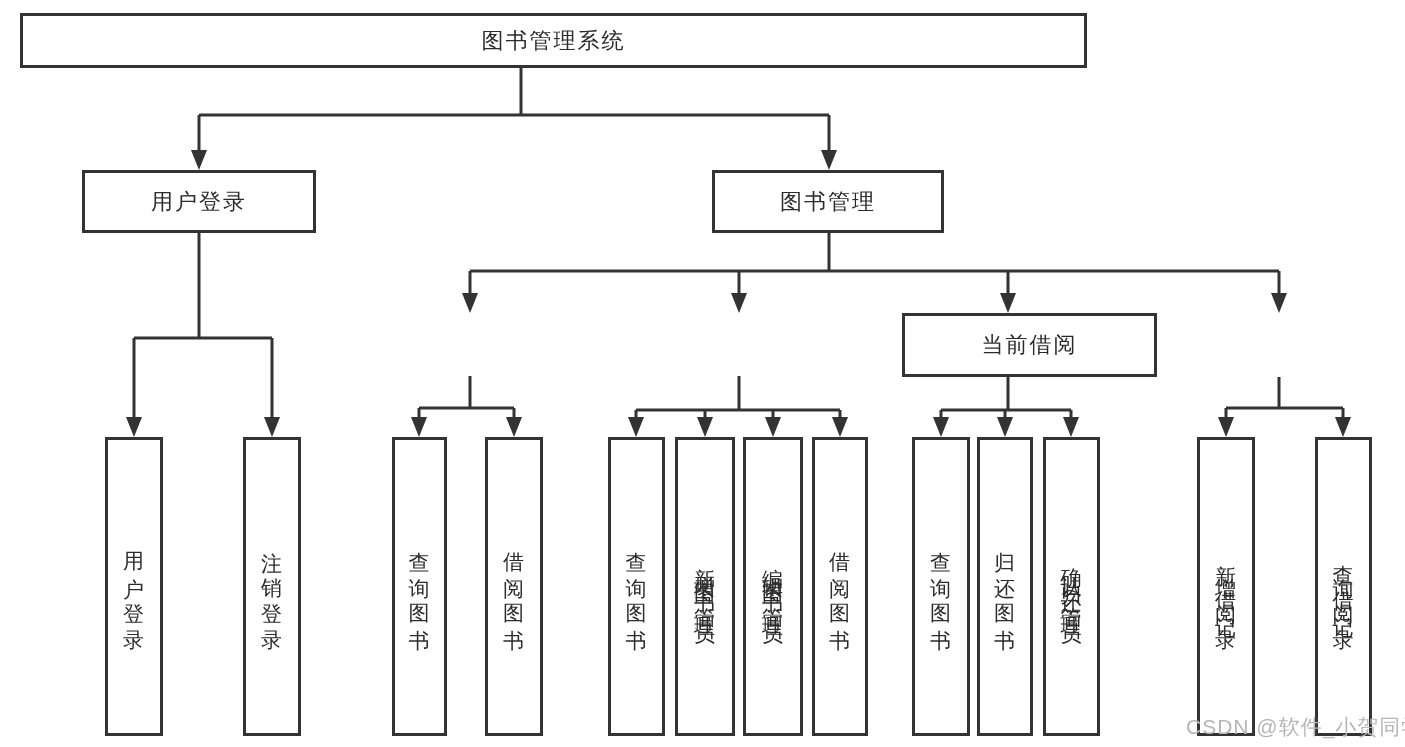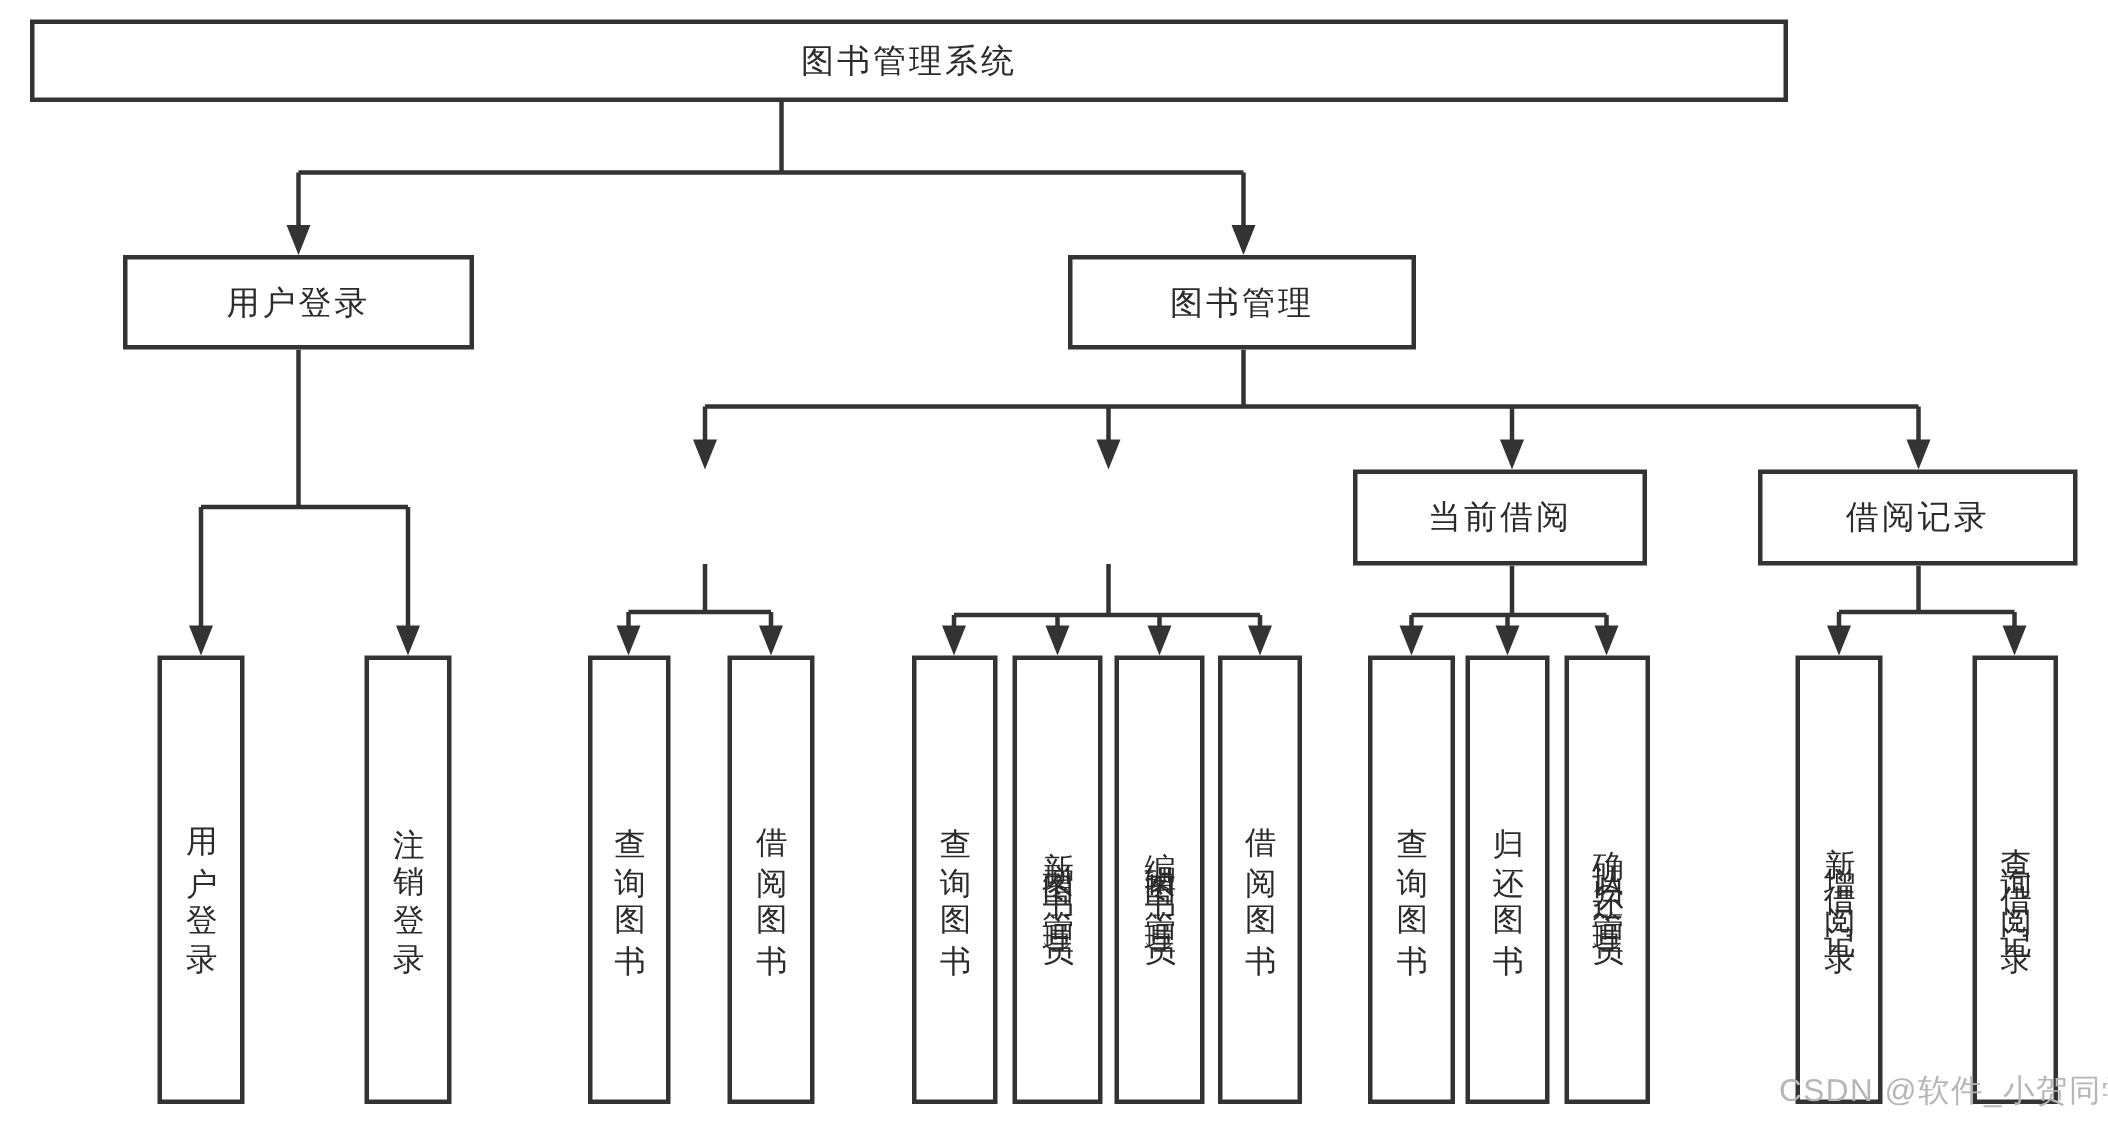--- a/index.html
+++ b/index.html
@@ -92,36 +92,33 @@
       <polygon points="765,417 781,417 773,437"></polygon>
       <polygon points="832,417 848,417 840,437"></polygon>
       <polygon points="933,417 949,417 941,437"></polygon>
       <polygon points="997,417 1013,417 1005,437"></polygon>
       <polygon points="1063,417 1079,417 1071,437"></polygon>
       <polygon points="1218,417 1234,417 1226,437"></polygon>
       <polygon points="1335,417 1351,417 1343,437"></polygon>
     </g>
   </svg>
 
-  <div class="node" style="left:20px; top:13px; width:1172px; height:55px;">
+  <div class="node" style="left:20px; top:13px; width:1067px; height:55px;">
     <span class="node-label">图书管理系统</span>
   </div>
 
   <div class="node" style="left:82px; top:170px; width:234px; height:63px;">
     <span class="node-label">用户登录</span>
   </div>
   <div class="node" style="left:712px; top:170px; width:232px; height:63px;">
     <span class="node-label">图书管理</span>
   </div>
 
-  <div class="node" style="left:902px; top:313px; width:196px; height:64px;">
+  <div class="node" style="left:902px; top:313px; width:255px; height:64px;">
     <span class="node-label">当前借阅</span>
-  </div>
-  <div class="node" style="left:1172px; top:313px; width:213px; height:64px;">
-    <span class="node-label">借阅记录</span>
   </div>
 
   <div class="node leaf ls-wide" style="left:105px; top:437px; width:58px; height:299px;">
     <span class="leaf-label">用户登录</span>
   </div>
   <div class="node leaf ls-wide" style="left:243px; top:437px; width:58px; height:299px;">
     <span class="leaf-label">注销登录</span>
   </div>
 
   <div class="node leaf ls-wide" style="left:392px; top:437px; width:55px; height:299px;">

